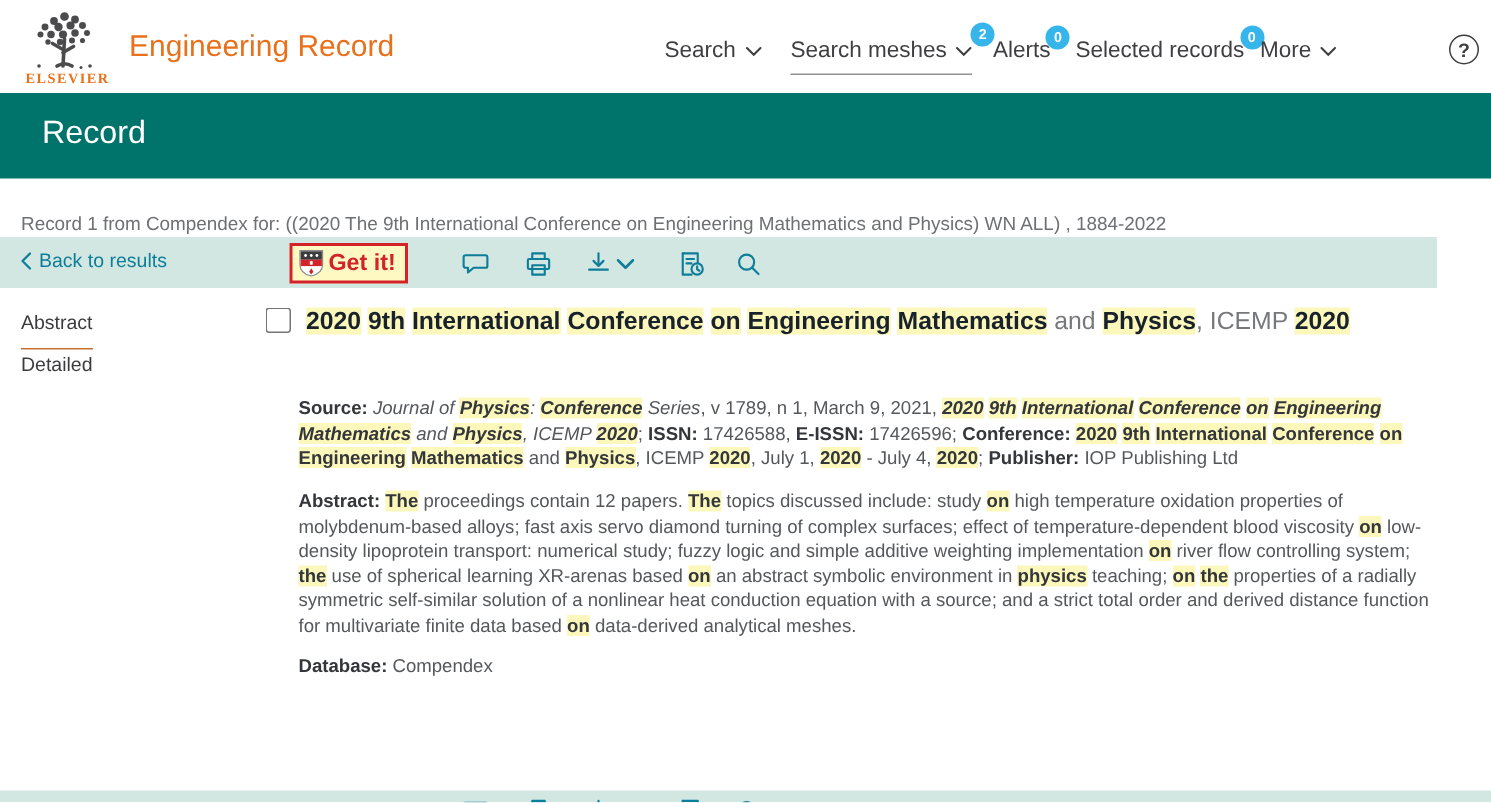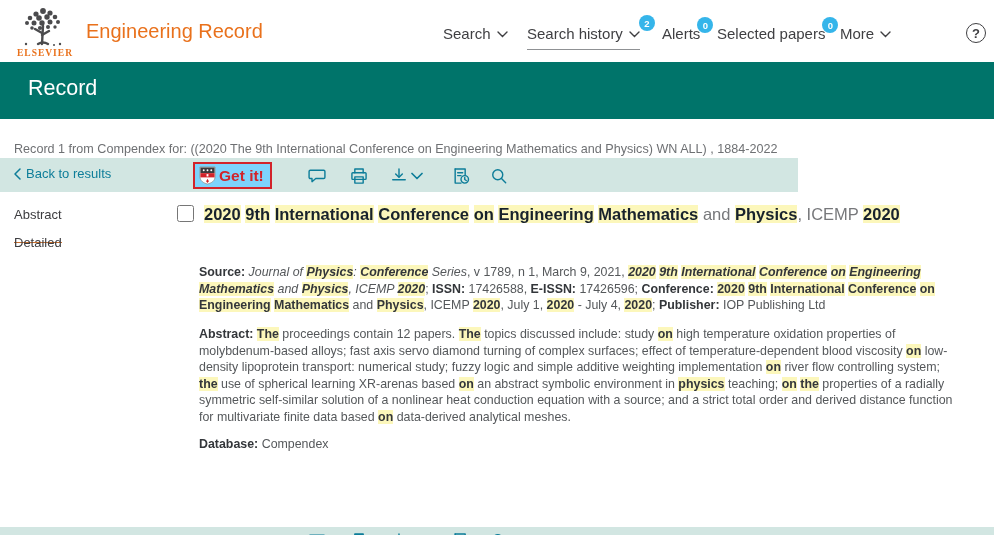--- a/index.html
+++ b/index.html
@@ -32,34 +32,34 @@
 
   
   .banner { position:absolute; top:62px; left:0; width:994px; height:57px; background:#00746a; }
   .banner-title { position:absolute; left:28px; top:14px; color:#fff; font-size:21.5px; font-weight:400; }
 
   
   .record-info { position:absolute; left:14px; top:121px; width:952px;
     font-size:12.6px; line-height:1.55; color:#6e7073;margin-top:19px; }
 
   
-  .toolbar { position:absolute; top:158px; left:0; width:798px; height:34px; background:#d2e6e2;padding-left:12px; }
+  .toolbar { position:absolute; top:158px; left:0; width:958px; height:34px; background:#d2e6e2;padding-left:12px; }
   .back-link { position:absolute; left:14px; top:8px; display:flex; align-items:center; gap:5px;
     color:#0d7d99; font-size:13px; cursor:pointer; }
-  .getit { position:absolute; left:193px; top:4px; height:27px; background:#7dd3fc;
+  .getit { position:absolute; left:193px; top:4px; height:27px; background:#fef9c3;
     border:2px solid #d2232a; display:flex; align-items:center; gap:3px; padding:0 6px 0 4px;
     cursor:pointer; }
   .getit-label { color:#d2232a; font-size:15.5px; font-weight:700; }
   .tool-icon { position:absolute; top:7px; width:22px; height:22px; cursor:pointer;
     display:flex; align-items:center; justify-content:center; }
   .tool-icon svg { stroke:#0d7d99; fill:none; stroke-width:1.7; stroke-linecap:round; stroke-linejoin:round; }
 
   
   .side-link { position:absolute; left:14px; font-size:13px; color:#3c3c3f; cursor:pointer; }
-  .side-link.active { padding-bottom:20px; border-bottom:1.5px solid #c96f2e; }
+  .side-link.active { padding-bottom:10px; border-bottom:1.5px solid #c96f2e; }
 
   
   .checkbox { position:absolute; left:177px; top:205px; width:17px; height:17px;
     background:#fff; border:1px solid #b5b5b5; border-radius:2px; cursor:pointer; }
   .record-title { position:absolute; left:204px; top:203px; width:756px;
     font-size:16.5px; font-weight:700; color:#18222c; line-height:1.35; }
   .para { position:absolute; left:199px; width:762px; font-size:12.4px; line-height:16.5px; color:#55585b; }
   .para-source { top:264px; }
   .para-abstract { top:326px; }
   .para-database { top:436px; }
@@ -122,34 +122,34 @@
     <div class="brand">Engineering Record</div>
 
     <div class="nav-item" style="left:443px;">
       <span>Search</span>
       <svg class="chev" width="11" height="7" viewBox="0 0 11 7">
         <polyline points="1,1 5.5,5.5 10,1" fill="none" stroke="#3f3f42" stroke-width="1.4" stroke-linecap="round"></polyline>
       </svg>
     </div>
 
     <div class="nav-item underlined" style="left:527px;">
-      <span>Search history</span>
+      <span>Search meshes</span>
       <svg class="chev" width="11" height="7" viewBox="0 0 11 7">
         <polyline points="1,1 5.5,5.5 10,1" fill="none" stroke="#3f3f42" stroke-width="1.4" stroke-linecap="round"></polyline>
       </svg>
       <span class="badge">2</span>
     </div>
 
     <div class="nav-item" style="left:662px;">
       <span>Alerts</span>
       <span class="badge tight">0</span>
     </div>
 
     <div class="nav-item" style="left:717px;">
-      <span>Selected papers</span>
+      <span>Selected records</span>
       <span class="badge tight">0</span>
     </div>
 
     <div class="nav-item" style="left:840px;">
       <span>More</span>
       <svg class="chev" width="11" height="7" viewBox="0 0 11 7">
         <polyline points="1,1 5.5,5.5 10,1" fill="none" stroke="#3f3f42" stroke-width="1.4" stroke-linecap="round"></polyline>
       </svg>
     </div>
 

